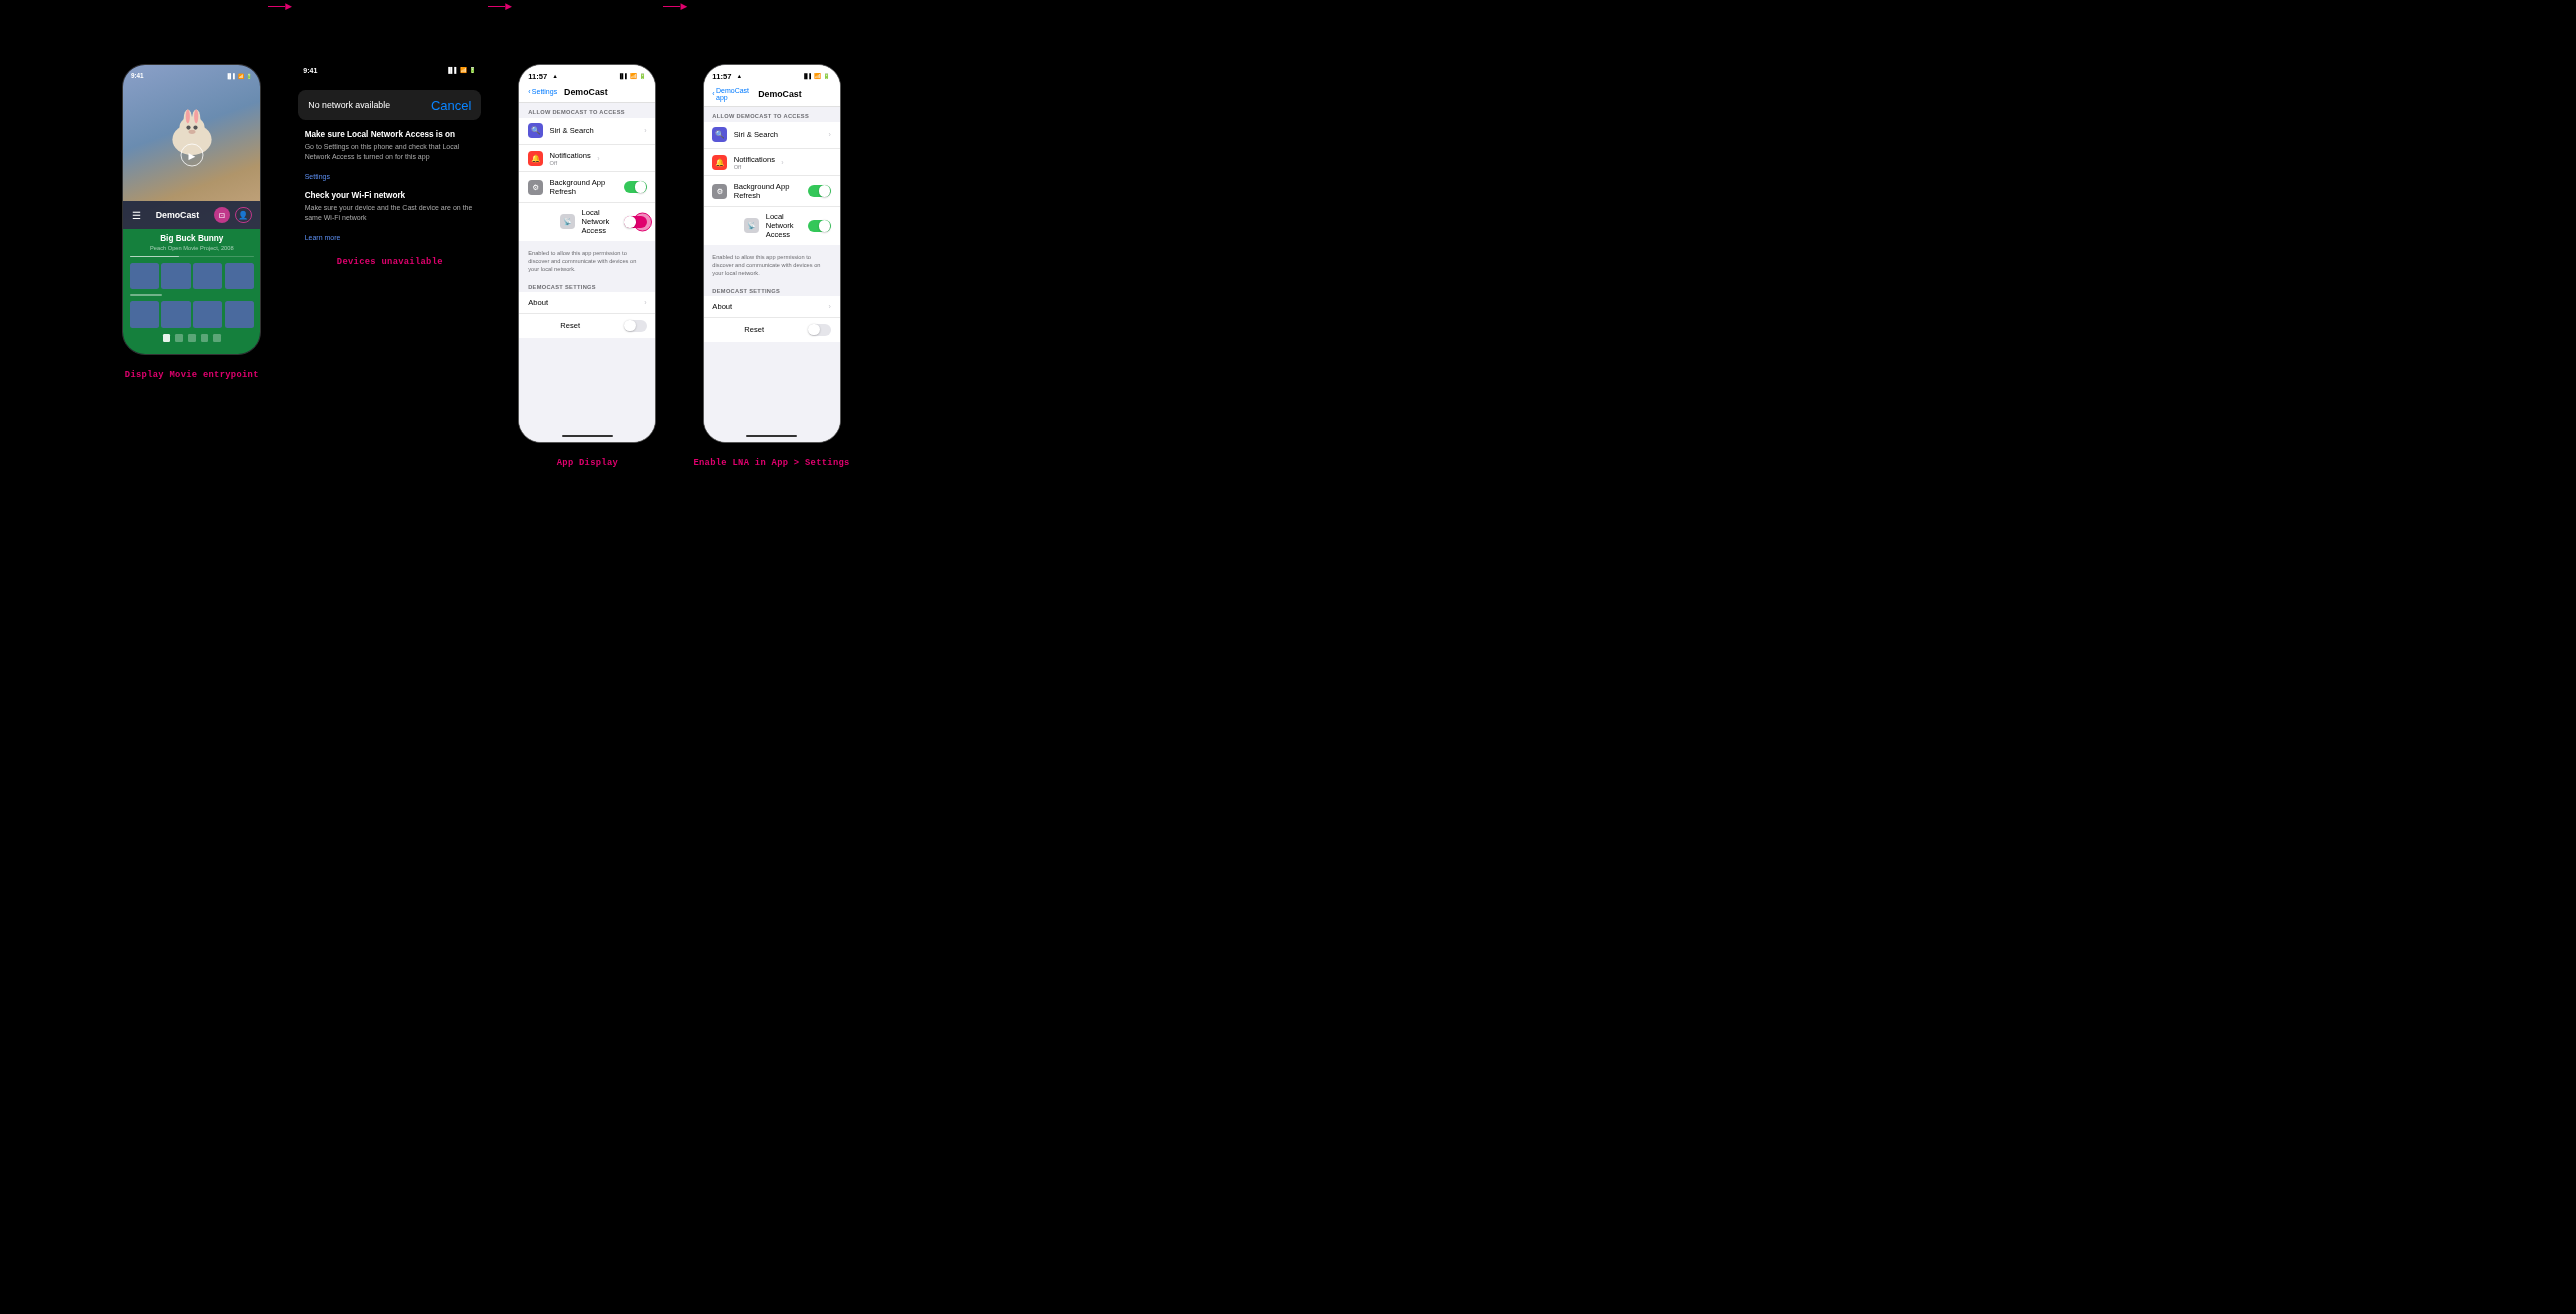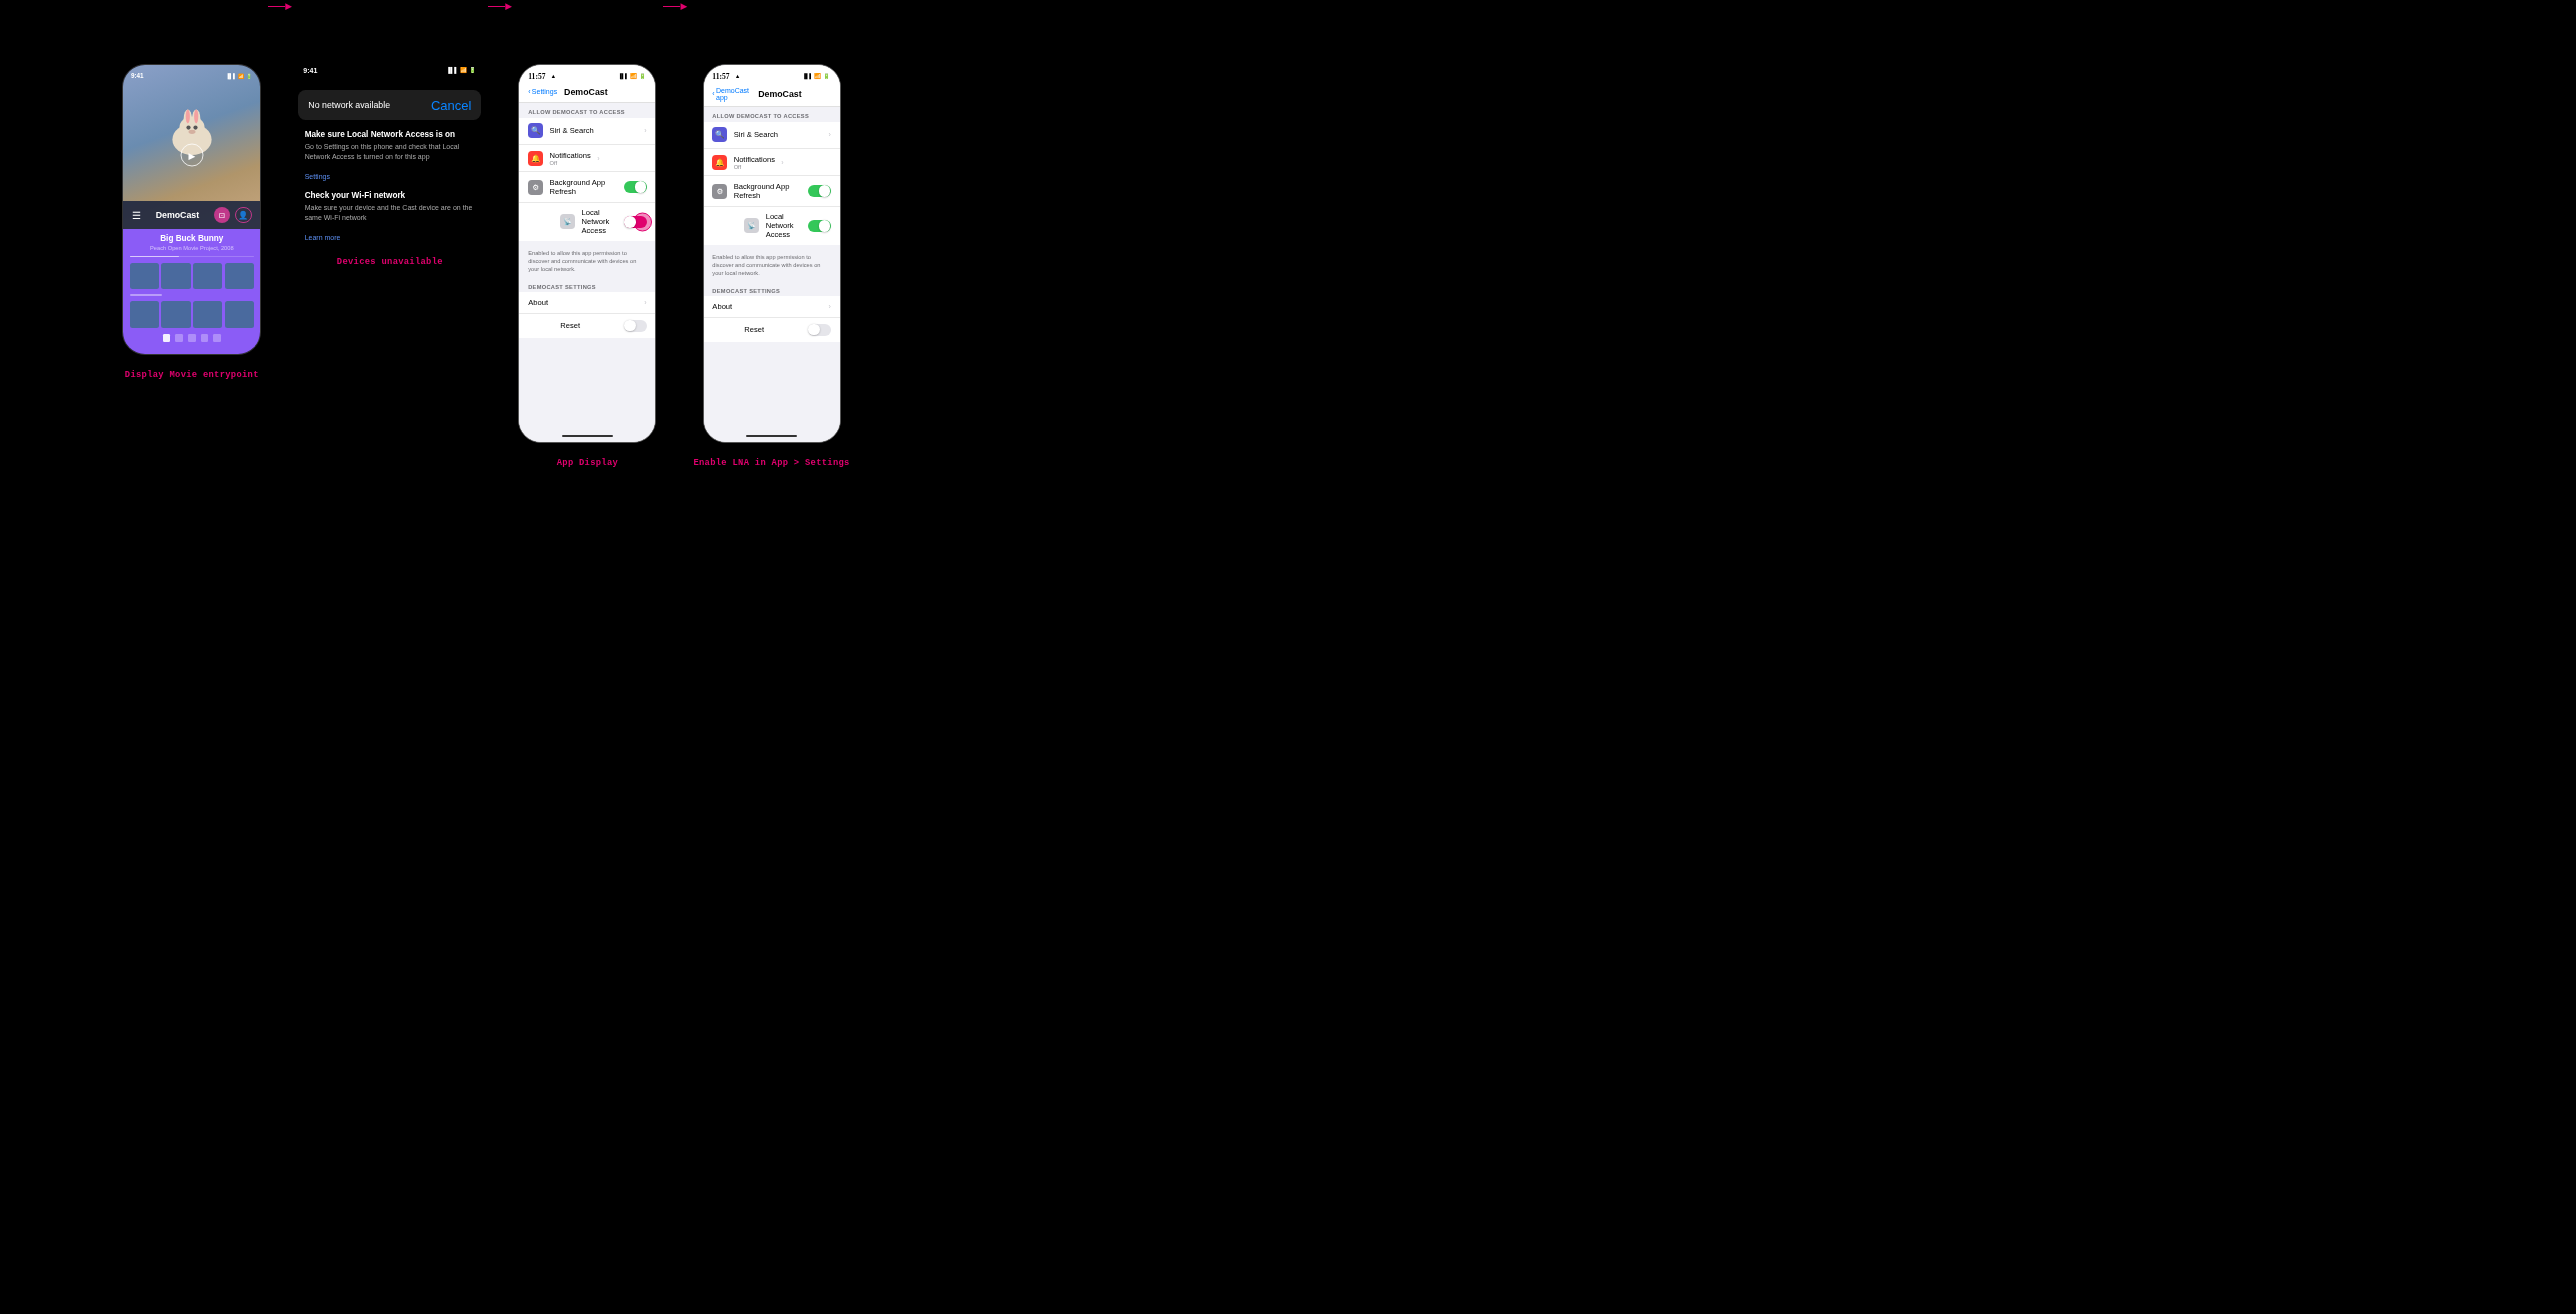--- a/index.html
+++ b/index.html
@@ -169,21 +169,21 @@
       border-radius: 50%;
       display: flex;
       align-items: center;
       justify-content: center;
       color: #fff;
       font-size: 8.8px;
     }
 
     .phone-content {
       flex: 1;
-      background: #8b5cf6;
+      background: #15803d;
       padding: 5px 6.3px 3.8px;
       display: flex;
       flex-direction: column;
       gap: 3.8px;
     }
 
     .movie-title {
       color: #fff;
       font-size: 8.2px;
       font-weight: 700;
@@ -347,21 +347,20 @@
       flex-shrink: 0;
     }
 
     .settings-status-time {
       font-size: 7.6px;
       font-weight: 700;
       color: #000;
       display: flex;
       align-items: center;
       gap: 5px;
-      font-family: Liberation Serif, serif;
     }
 
     .settings-nav-icons {
       display: flex;
       align-items: center;
       gap: 1.9px;
       color: #000;
       font-size: 5.7px;
     }
 

